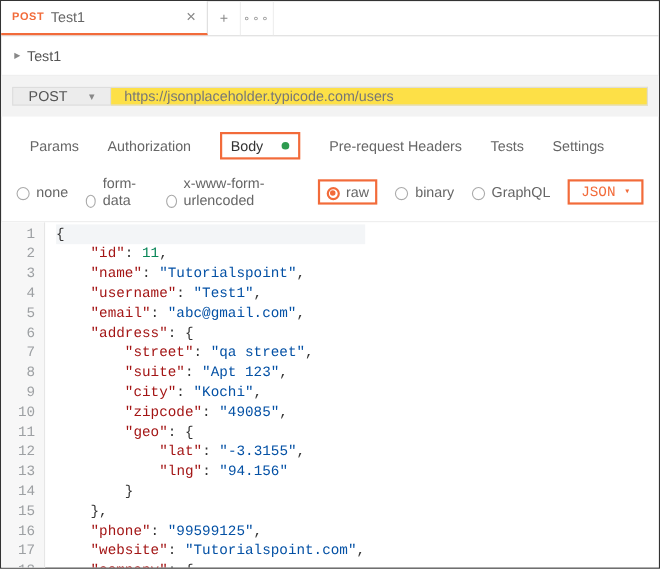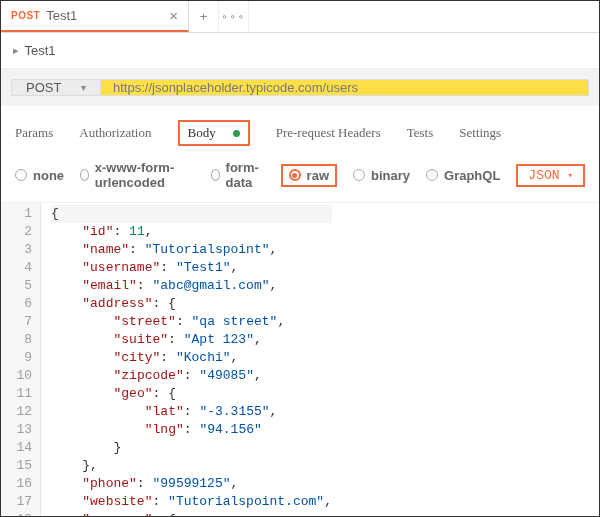--- a/index.html
+++ b/index.html
@@ -11,27 +11,27 @@
   .tab .title { color: #666; }
   .tab .close { color: #888; font-size: 15px; line-height: 1; cursor: pointer; }
   .tab-extra { display: flex; align-items: center; height: 100%; }
   .tab-plus, .tab-more { width: 30px; display:flex; align-items:center; justify-content:center; color:#888; border-right: 1px solid #eee; height:100%; cursor:pointer; }
   .breadcrumb { display:flex; align-items:center; gap:6px; padding: 10px 12px; border-bottom:1px solid #eee; color:#555; }
   .breadcrumb .caret { color:#888; font-size:11px; }
   .urlrow { display:flex; align-items:stretch; padding: 10px 10px; background:#f3f3f3; border-bottom: none; }
   .method-select { display:flex; align-items:center; gap:8px; background:#ececec; padding: 0 14px; border:1px solid #ddd; color:#555; min-width:90px; justify-content:space-between; }
   .method-select .dd { color:#888; font-size:10px; }
   .url-input { flex:1; background:#fde047; border:1px solid #ddd; border-left:none; padding: 0 12px; display:flex; align-items:flex-start; color:#777; }
-  .reqtabs { display:flex; gap:26px; padding: 14px 14px 10px 14px; color:#666; align-items:center;font-family:Liberation Serif, serif; }
+  .reqtabs { display:flex; gap:26px; padding: 14px 14px 10px 26px; color:#666; align-items:center; }
   .reqtab { cursor:pointer; }
   .reqtab.body { display:flex; align-items:center; gap:17px; border:2px solid #f26b3a; padding:3px 8px; color:#333; }
   .green-dot { width:7px; height:7px; border-radius:50%; background:#2e9b4f; display:inline-block; }
   .count { color:#2e9b4f; }
   .bodytype { display:flex; gap:16px; align-items:center; padding: 4px 14px 12px 14px; color:#666; border-bottom:1px solid #eee; }
-  .radio-item { display:flex; align-items:center; gap:6px; cursor:pointer;font-weight:bold; }
+  .radio-item { display:flex; align-items:flex-end; gap:6px; cursor:pointer; }
   .radio { width:12px; height:12px; border-radius:50%; border:1px solid #aaa; display:inline-flex; align-items:center; justify-content:center; }
   .radio.checked { border:2px solid #f26b3a; }
   .radio.checked .radio-inner { width:5px; height:5px; border-radius:50%; background:#f26b3a; }
   .hl { border:2px solid #f26b3a; padding:2px 6px; display:inline-flex; align-items:center; gap:6px; }
   .fmt-select { display:flex; align-items:center; gap:8px; color:#f26b3a; margin-left:auto; border:2px solid #f26b3a; padding:2px 10px; cursor:pointer;font-family:Liberation Mono, monospace; }
   .fmt-select .dd { font-size:9px; color:#f26b3a; }
   .editor { display:flex; height: calc(517px - 32px - 40px - 46px - 42px - 36px ); overflow:hidden; font-family: Consolas, "Courier New", monospace; font-size:13px; }
   .gutter { background:#f7f7f7; border-right:1px solid #e6e6e6; text-align:right; color:#9da0a3; padding: 2px 8px 2px 0; min-width:40px; }
   .gutter div { line-height:18px; }
   .code { padding: 2px 0 2px 10px; white-space:pre; color:#333; }
@@ -89,25 +89,25 @@
   <span class="reqtab">Settings</span>
 </div>
 
 <div class="bodytype">
   <span class="radio-item">
     <span class="radio"></span>
     <span>none</span>
   </span>
   <span class="radio-item">
     <span class="radio"></span>
-    <span>x-www-form-urlencoded</span>
+    <span>form-data</span>
   </span>
   <span class="radio-item">
     <span class="radio"></span>
-    <span>form-data</span>
+    <span>x-www-form-urlencoded</span>
   </span>
   <span class="hl">
     <span class="radio-item">
       <span class="radio checked">
           <span class="radio-inner"></span>
         </span>
       <span>raw</span>
     </span>
   </span>
   <span class="radio-item">

